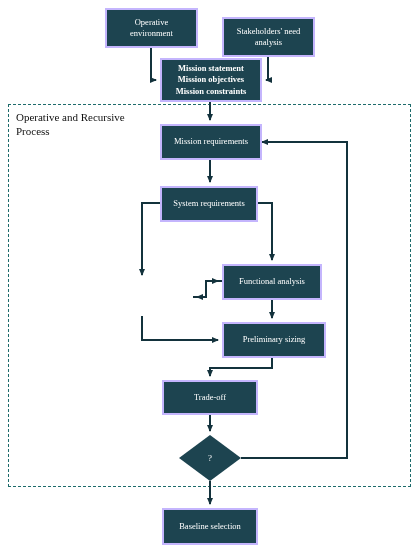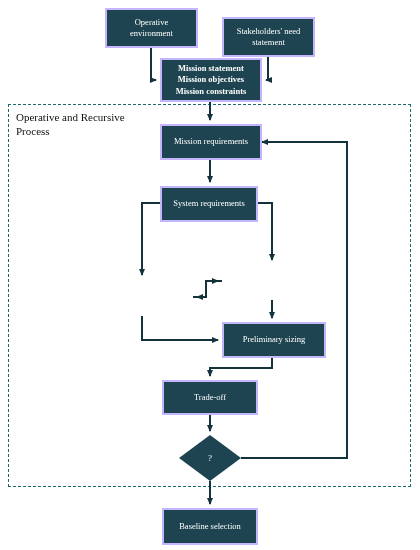--- a/index.html
+++ b/index.html
@@ -128,38 +128,41 @@
     </g>
   </svg>
 
   <div class="node" style="left:105px; top:8px; width:93px; height:40px; flex-direction:column;">
     <span>Operative</span>
     <span>environment</span>
   </div>
 
   <div class="node" style="left:222px; top:8px; width:93px; height:40px; flex-direction:column;margin-top:9px;">
     <span>Stakeholders' need</span>
-    <span>statement</span>
+    <span>analysis</span>
   </div>
 
   <div class="node" style="left:160px; top:58px; width:102px; height:44px; flex-direction:column; font-weight:bold;">
     <span>Mission statement</span>
     <span>Mission objectives</span>
     <span>Mission constraints</span>
   </div>
 
   <div class="node" style="left:160px; top:124px; width:102px; height:36px;">
     <span>Mission requirements</span>
   </div>
 
   <div class="node" style="left:160px; top:186px; width:98px; height:36px;">
     <span>System requirements</span>
   </div>
 
 
+  <div class="node" style="left:222px; top:264px; width:100px; height:36px;">
+    <span>Functional analysis</span>
+  </div>
 
   <div class="node" style="left:222px; top:322px; width:104px; height:36px;">
     <span>Preliminary sizing</span>
   </div>
 
   <div class="node" style="left:162px; top:380px; width:96px; height:35px;">
     <span>Trade-off</span>
   </div>
 
   <div class="diamond-wrap" style="left:179px; top:435px;">

